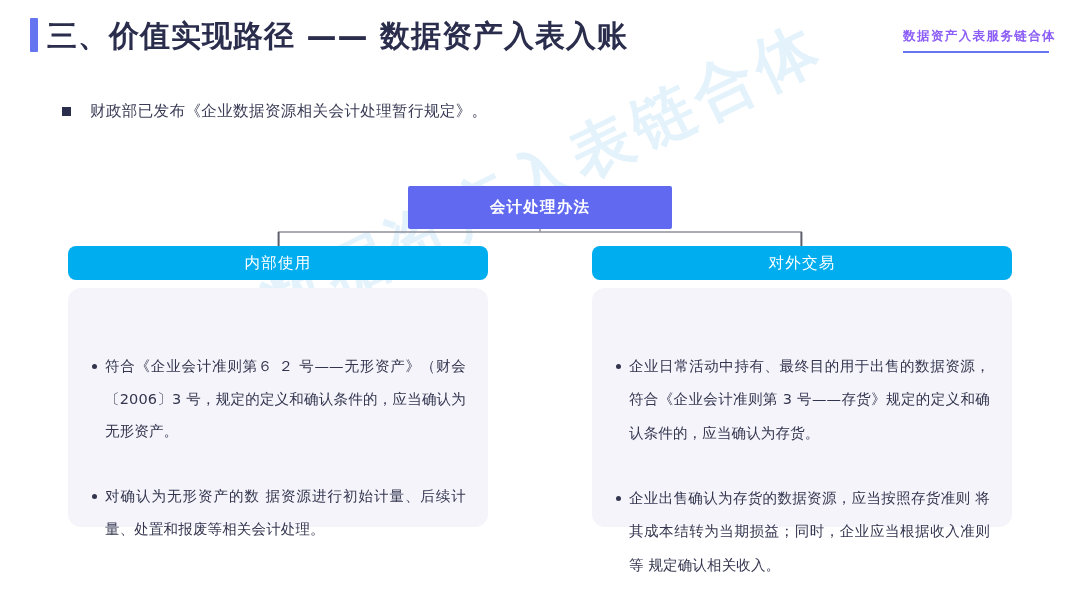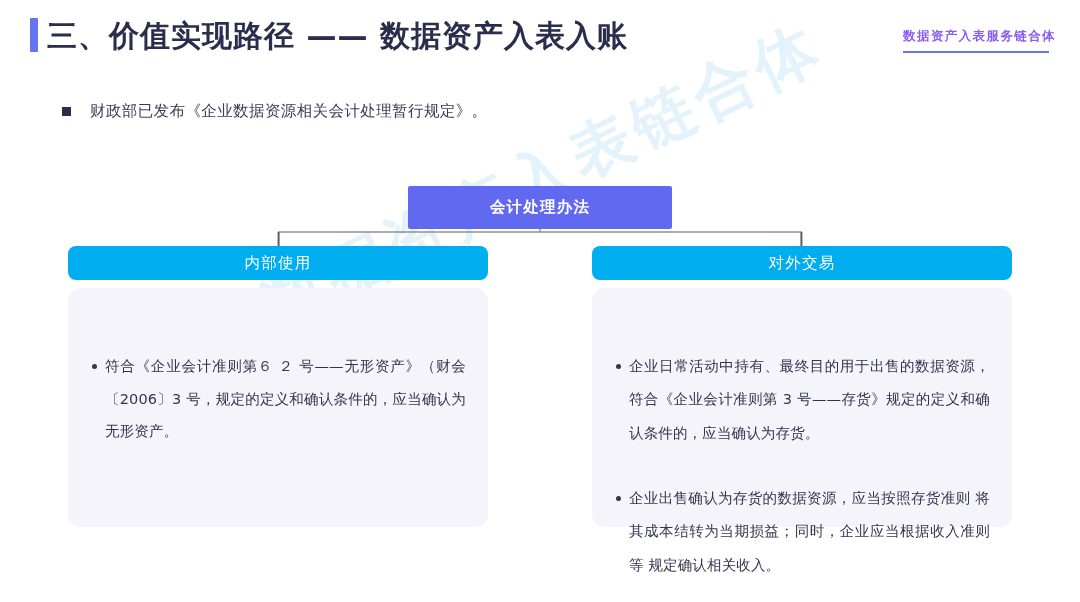--- a/index.html
+++ b/index.html
@@ -259,20 +259,21 @@
 
     <div class="node-root">会计处理办法</div>
 
     <div class="branch-bar branch-left">内部使用</div>
 
     <div class="branch-bar branch-right">对外交易</div>
 
     <div class="panel panel-left">
       <ul class="panel-list">
         <li class="panel-item">符合《企业会计准则第６ ２ 号——无形资产》（财会〔2006〕3 号，规定的定义和确认条件的，应当确认为无形资产。</li>
+        <li class="panel-item">对确认为无形资产的数 据资源进行初始计量、后续计量、处置和报废等相关会计处理。</li>
       </ul>
     </div>
 
     <div class="panel panel-right">
       <ul class="panel-list">
         <li class="panel-item">企业日常活动中持有、最终目的用于出售的数据资源， 符合《企业会计准则第 3 号——存货》规定的定义和确认条件的，应当确认为存货。</li>
         <li class="panel-item">企业出售确认为存货的数据资源，应当按照存货准则 将其成本结转为当期损益；同时，企业应当根据收入准则等 规定确认相关收入。</li>
       </ul>
     </div>
 

